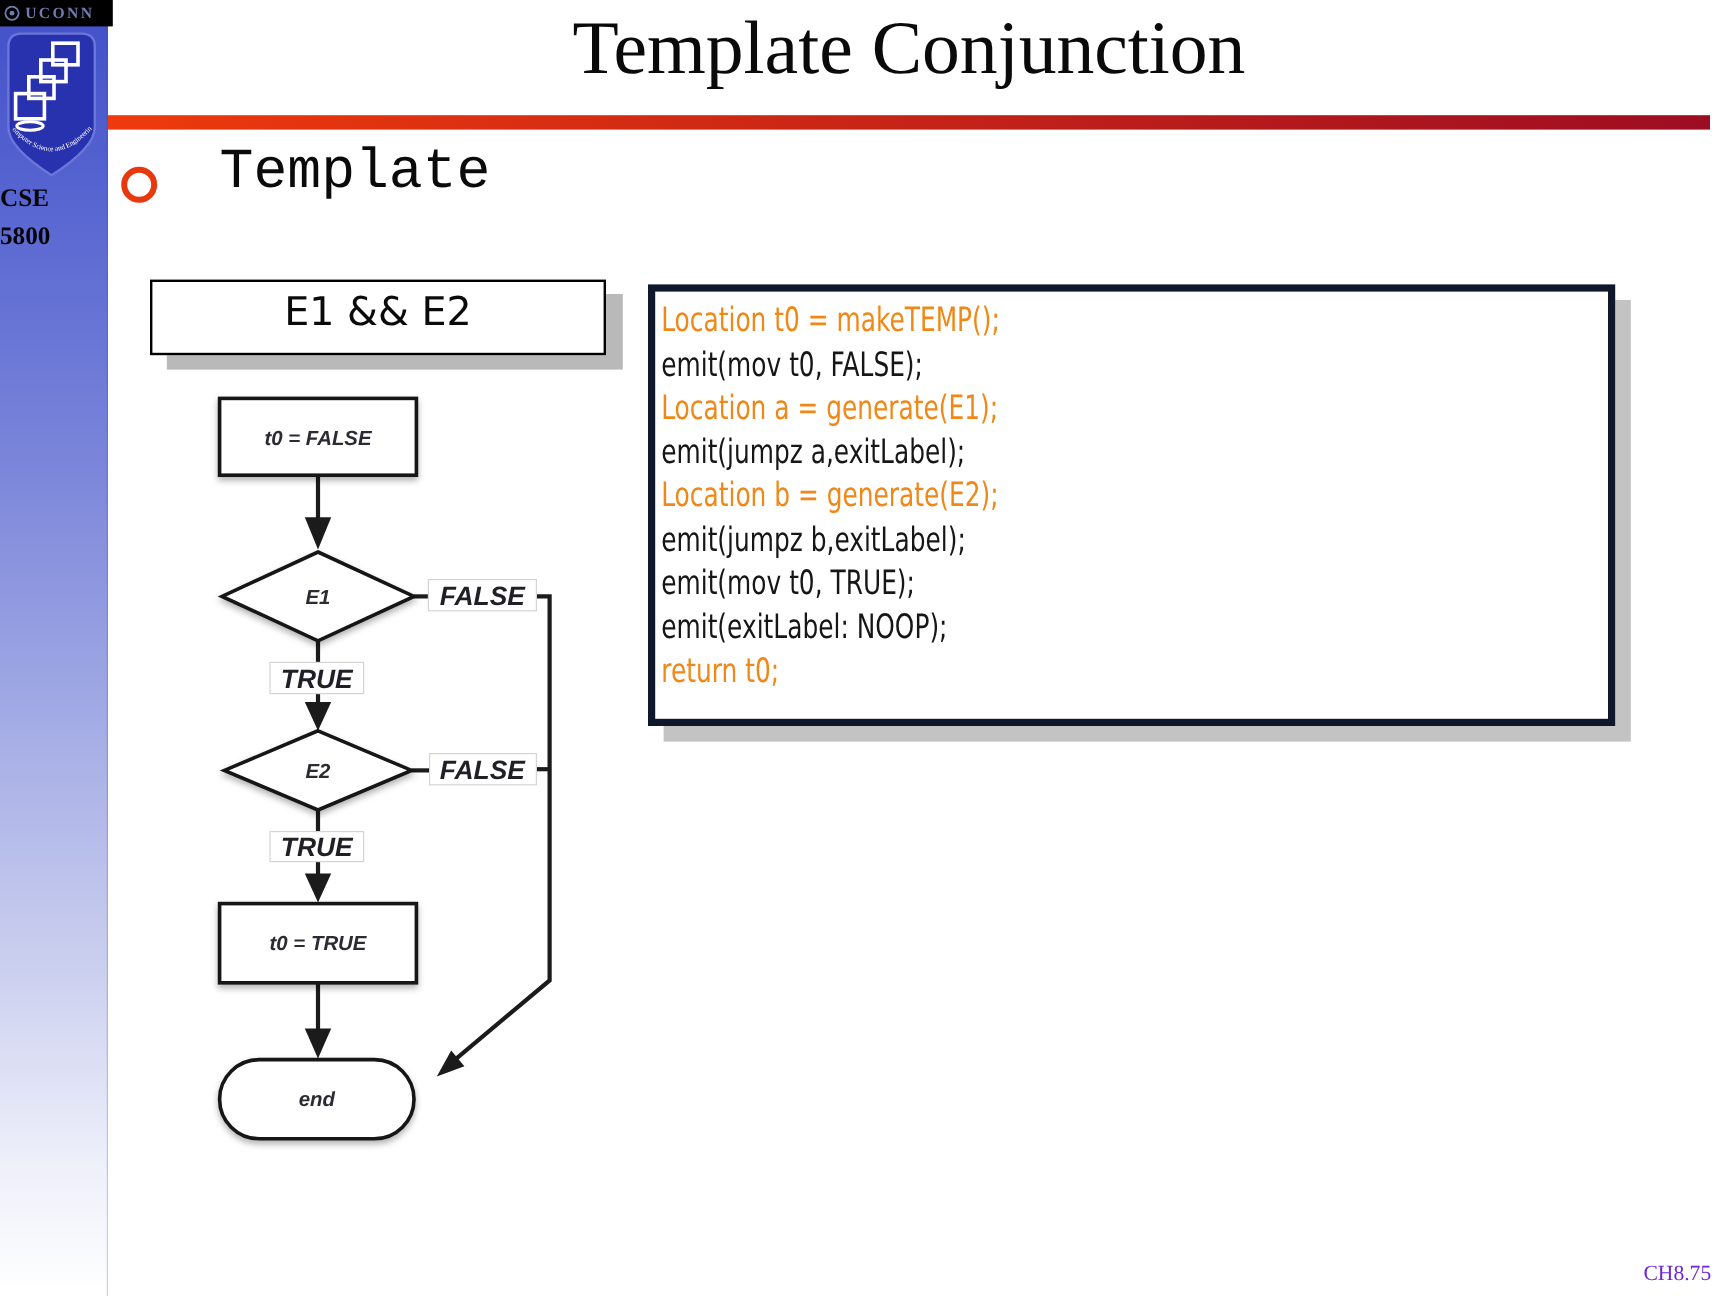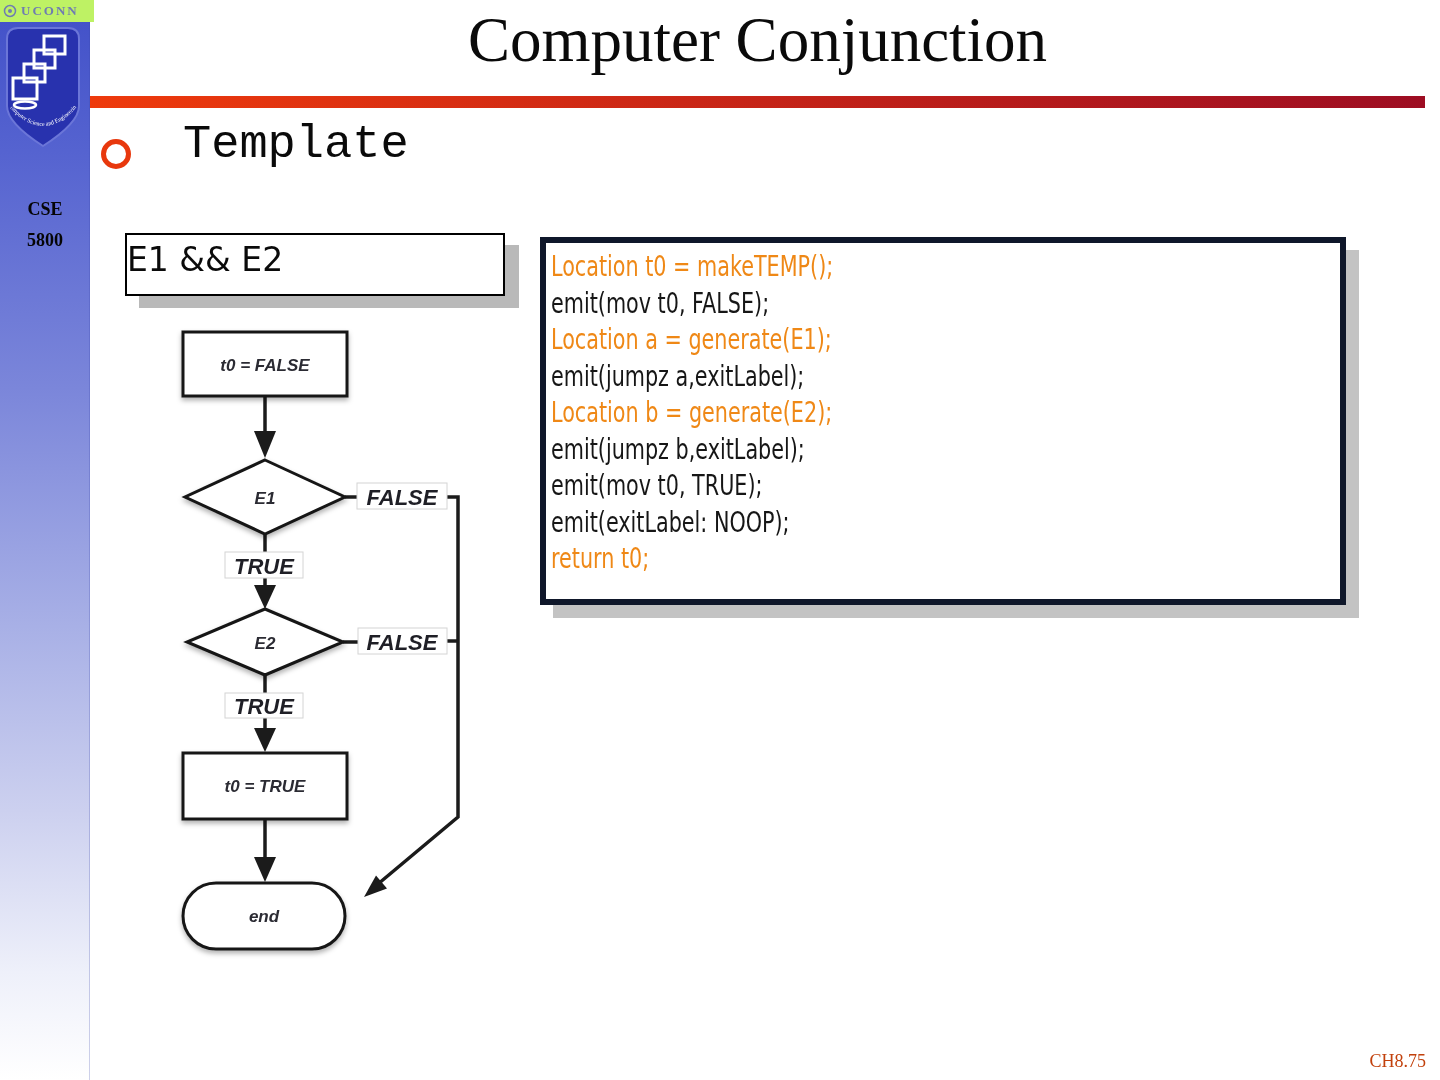--- a/index.html
+++ b/index.html
@@ -8,65 +8,65 @@
   }
   *{box-sizing:border-box;}
   html,body{margin:0;padding:0;}
   body{width:1440px;height:1080px;background:#ffffff;position:relative;overflow:hidden;
        font-family:"Liberation Sans",sans-serif;}
 
   
   .sidebar{position:absolute;left:0;top:0;width:90px;height:1080px;
     background:linear-gradient(180deg,#4150c8 0%,#5563d0 14%,#7b86da 36%,#a8b0e6 58%,#ccd0ef 75%,#eef0fa 90%,#ffffff 100%);
     border-right:1px solid rgba(60,70,170,0.25);}
-  .uconn-bar{position:absolute;left:0;top:0;width:94px;height:22px;background:#bef264;
+  .uconn-bar{position:absolute;left:0;top:0;width:94px;height:22px;background:#000000;
     display:flex;align-items:center;gap:4px;padding-left:3px;}
   .uconn-text{color:#6f7cb2;font-weight:bold;font-size:13px;letter-spacing:2px;
     font-family:"Liberation Serif",serif;}
   .badge{position:absolute;left:4px;top:26px;}
-  .course{position:absolute;top:150px;left:0;width:90px;text-align:center;
-    font-family:"Liberation Serif",serif;font-weight:700;font-size:18px;line-height:31px;color:#050505;margin-top:44px;}
+  .course{position:absolute;top:150px;left:0;width:90px;text-align:left;
+    font-family:"Liberation Serif",serif;font-weight:700;font-size:21px;line-height:31px;color:#050505;}
 
   
   .title{position:absolute;left:90px;top:4px;width:1335px;text-align:center;
     font-family:"Liberation Serif",serif;font-size:63px;color:#0a0a0a;white-space:nowrap;}
   .red-bar{position:absolute;left:90px;top:96px;width:1335px;height:12px;
     background:linear-gradient(90deg,var(--bar_left),var(--bar_right));}
 
   
   .bullet-ring{position:absolute;left:101px;top:139px;width:30px;height:30px;
     border:5px solid var(--bullet);border-radius:50%;}
   .bullet-text{position:absolute;left:183px;top:118px;font-family:Liberation Mono, monospace;
     font-size:47px;color:#0a0a0a;}
 
   
   .expr-box{position:absolute;left:125px;top:233px;width:380px;height:63px;background:#fff;
     border:2px solid #000;box-shadow:14px 12px 0 #b9b9b9;
     font-family:"DejaVu Sans",sans-serif;font-size:33px;line-height:50px;color:#0a0a0a;
-    padding-left:0;white-space:nowrap;}
+    padding-left:0;white-space:nowrap;text-align:center;}
 
   
   .code-box{position:absolute;left:540px;top:237px;width:806px;height:368px;background:#fff;
     border:6px solid #0f172a;box-shadow:13px 13px 0 #c3c3c3;padding:6px 0 0 5px;overflow:hidden;}
   .code-lines{transform:scaleX(0.74);transform-origin:0 0;
     font-family:"DejaVu Sans",sans-serif;font-size:28px;line-height:36.5px;
     color:#161616;white-space:nowrap;}
 
   
   .flowchart{position:absolute;left:140px;top:325px;font-style:italic;}
   .fc-shape{fill:#ffffff;stroke:#161616;stroke-width:3;}
   .fc-line{stroke:#1b1b1b;stroke-width:3.5;fill:none;}
   .fc-head{fill:#1b1b1b;stroke:none;}
   .fc-label-box{fill:#ffffff;stroke:#d4d4d4;stroke-width:1;}
   .fc-node-text{font-family:"Liberation Sans",sans-serif;font-weight:700;font-size:17px;fill:#2b2b33;}
   .fc-edge-text{font-family:"Liberation Sans",sans-serif;font-weight:700;font-size:22px;fill:#1f1f26;}
 
   
   .footer{position:absolute;right:14px;bottom:8px;font-family:"Liberation Serif",serif;
-    font-size:18px;color:#c2410c;}
+    font-size:18px;color:#6d28d9;}
 </style>
 </head>
 <body>
 
 <div class="sidebar">
   <div class="badge">
     <svg width="80" height="122" viewBox="0 0 80 122">
       <path d="M3,13 Q3,2 14,2 H64 Q75,2 75,13 V80 Q75,97 39,120 Q3,97 3,80 Z" fill="#2832ae" stroke="#6b76d8" stroke-width="2"></path>
       <g fill="none" stroke="#ffffff" stroke-width="3">
         <rect x="40" y="10" width="21" height="18"></rect>
@@ -90,21 +90,21 @@
 </div>
 
 <div class="uconn-bar">
   <svg width="14" height="14" viewBox="0 0 14 14">
     <circle cx="7" cy="7" r="5.5" fill="none" stroke="#6f7cb2" stroke-width="1.5"></circle>
     <circle cx="7" cy="7" r="2" fill="#6f7cb2"></circle>
   </svg>
   <span class="uconn-text">UCONN</span>
 </div>
 
-<div class="title">Computer Conjunction</div>
+<div class="title">Template Conjunction</div>
 <div class="red-bar"></div>
 
 <div class="bullet-ring"></div>
 <div class="bullet-text">Template</div>
 
 <div class="expr-box">
   <span>E1 &amp;&amp; E2</span>
 </div>
 
 <div class="code-box">

